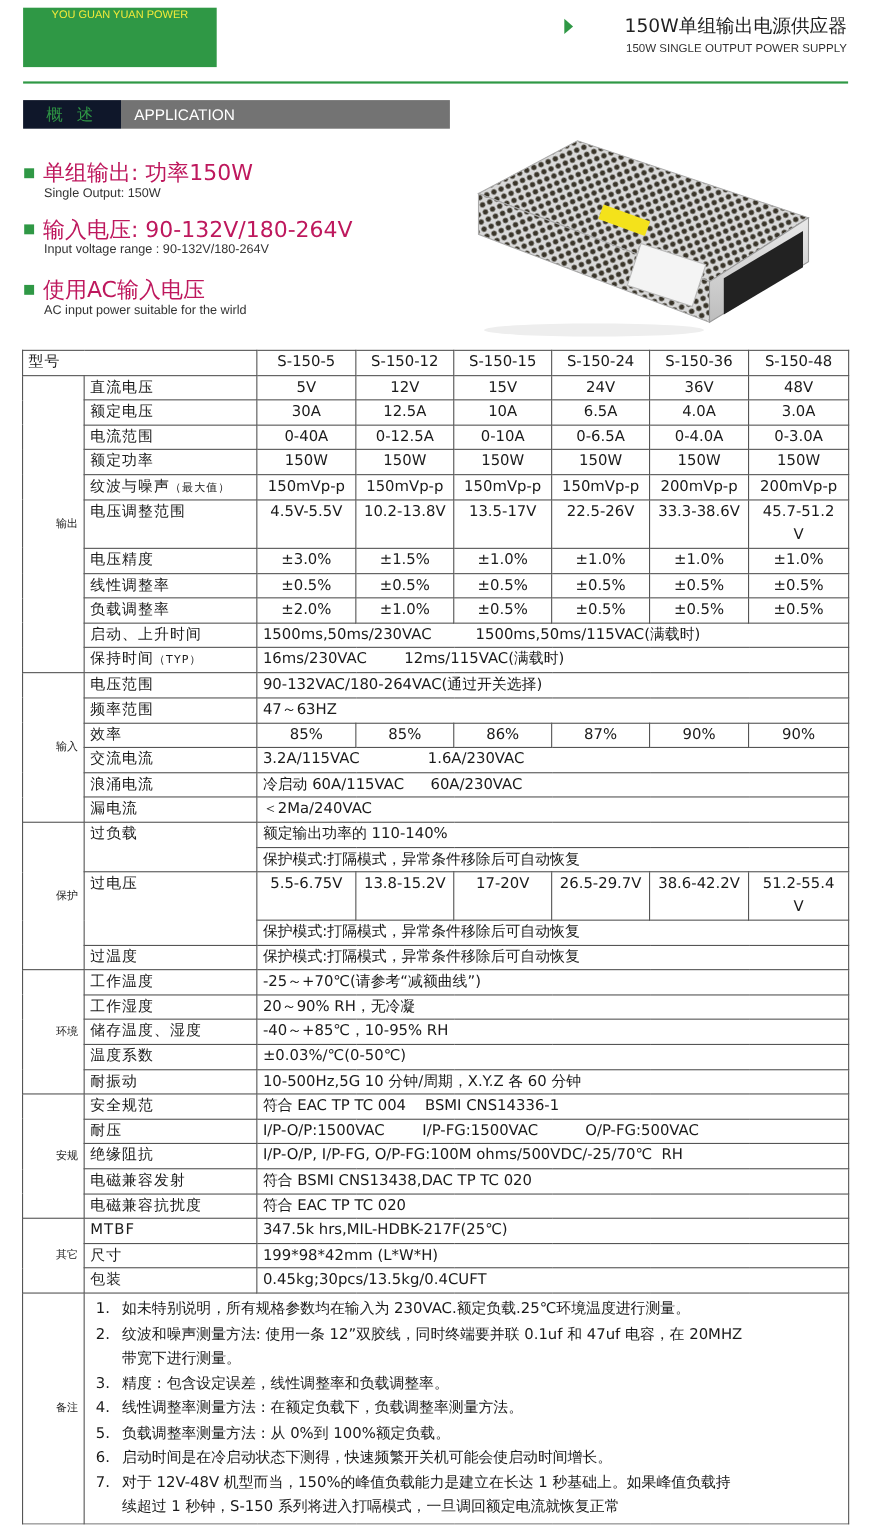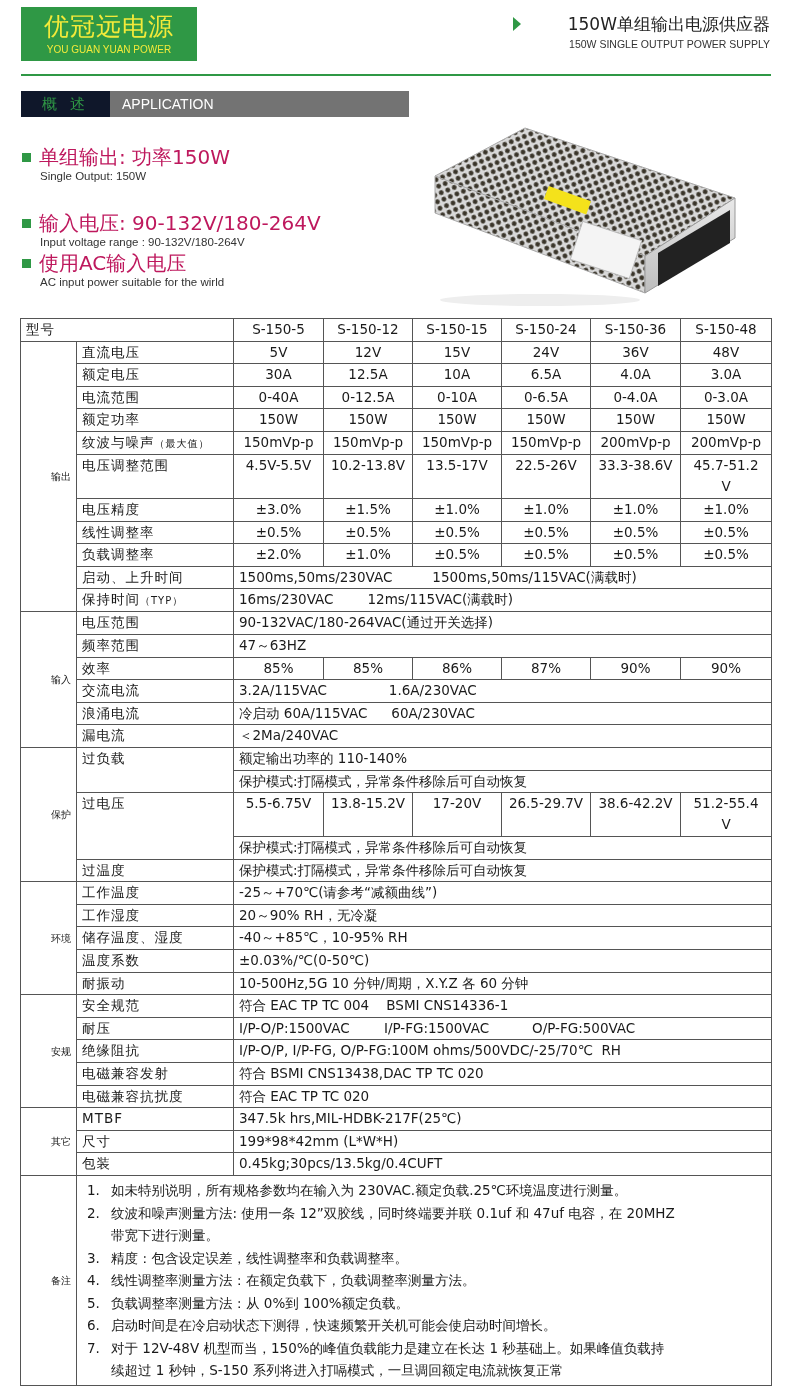--- a/index.html
+++ b/index.html
@@ -37,21 +37,20 @@
   table.spec .small { font-size: 10px; text-align: center; }
   .notes { padding: 2px 0 2px 0; }
   .notes div { display: flex; line-height: 22.5px; white-space: normal; }
   .notes .num { width: 24px; flex-shrink: 0; }
   .notes .cont { padding-left: 24px; }
 </style>
 </head>
 <body>
 
 <div class="logo">
-  <div class="cn">优冠远电源</div>
   <div class="en">YOU GUAN YUAN POWER</div>
 </div>
 
 <div class="title-block">
   <div class="cn">
       <span class="tri"></span>
       <span>150W单组输出电源供应器</span>
     </div>
   <div class="en">150W SINGLE OUTPUT POWER SUPPLY</div>
 </div>
@@ -63,21 +62,21 @@
   <div class="en">APPLICATION</div>
 </div>
 
 <div class="feat" style="top:146px">
   <div class="row1">
       <span class="sq"></span>
       <span>单组输出: 功率150W</span>
     </div>
   <div class="row2">Single Output: 150W</div>
 </div>
-<div class="feat" style="top:212px">
+<div class="feat" style="top:197px">
   <div class="row1">
       <span class="sq"></span>
       <span>输入电压: 90-132V/180-264V</span>
     </div>
   <div class="row2">Input voltage range : 90-132V/180-264V</div>
 </div>
 <div class="feat" style="top:252px">
   <div class="row1">
       <span class="sq"></span>
       <span>使用AC输入电压</span>

